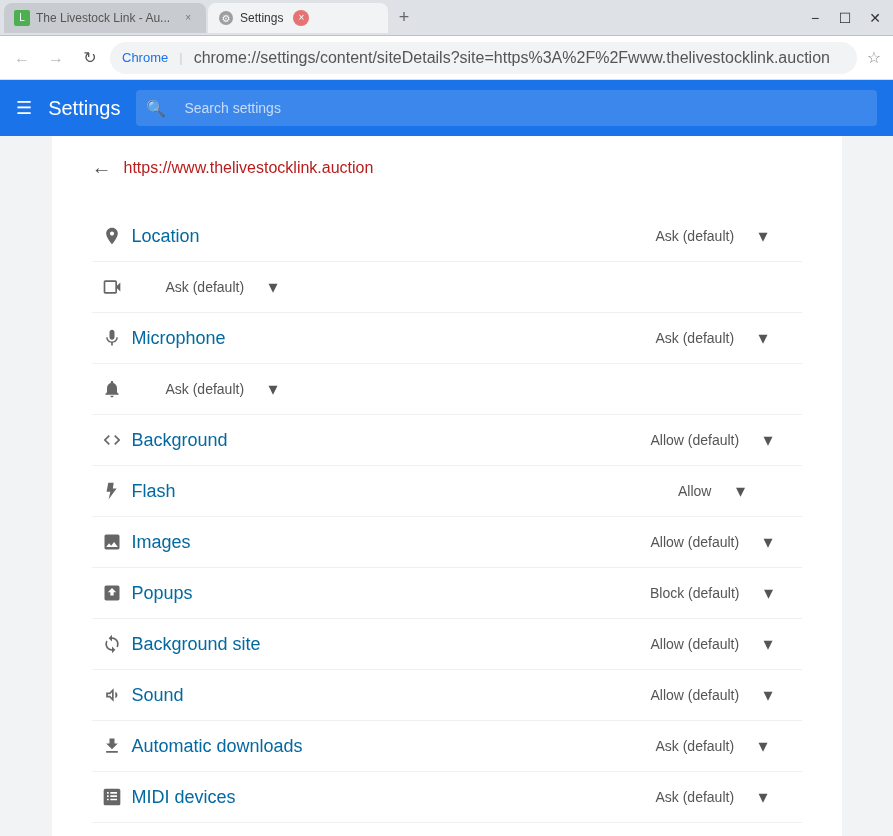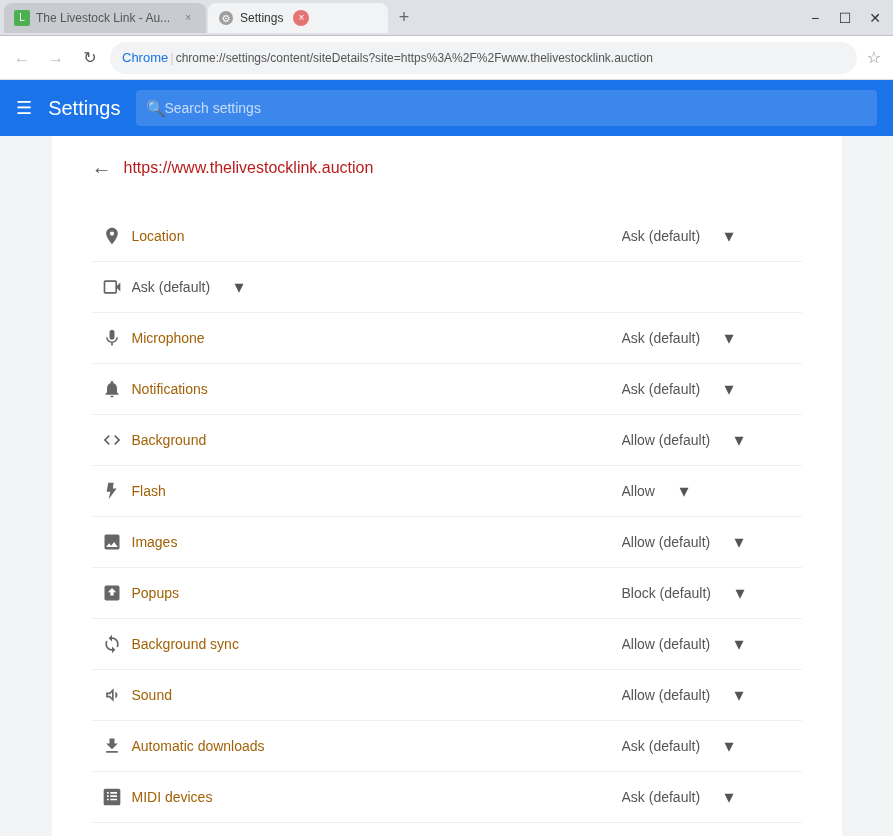--- a/index.html
+++ b/index.html
@@ -68,21 +68,21 @@
     .nav-btn { background: none; border: none; cursor: pointer; width: 28px; height: 28px; display: flex; align-items: center; justify-content: center; color: #555; font-size: 16px; }
     .nav-btn:disabled { color: #bbb; cursor: default; }
     .url-bar {
       flex: 1;
       display: flex;
       align-items: center;
       background: #f1f3f4;
       border-radius: 20px;
       padding: 0 12px;
       height: 32px;
-      gap: 2px;
+      gap: 11px;
       font-size: 13px;
       color: #333;
     }
     .url-chrome { color: #1a73e8; font-weight: 500; }
     .url-text { color: #555; }
     .bookmark-btn { background: none; border: none; cursor: pointer; color: #888; font-size: 16px; padding: 0 4px; }
 
     
     .settings-header {
       display: flex;
@@ -93,21 +93,21 @@
       gap: 16px;
     }
     .hamburger { color: white; font-size: 18px; cursor: pointer; }
     .settings-title { color: white; font-size: 20px; font-weight: 400; }
     .search-bar {
       flex: 1;
       background: rgba(255,255,255,0.15);
       border: none;
       border-radius: 4px;
       height: 36px;
-      padding: 0 12px 0 28px;
+      padding: 0 12px 0 48px;
       color: white;
       font-size: 14px;
       outline: none;
     }
     .search-bar::placeholder { color: rgba(255,255,255,0.7); }
     .search-icon-wrap { position: relative; flex: 1; display: flex; align-items: center; }
     .search-icon-inner { position: absolute; left: 10px; color: rgba(255,255,255,0.7); font-size: 16px; pointer-events: none; }
 
     
     .main-content {
@@ -130,22 +130,22 @@
     .site-url { font-size: 16px; color: #b91c1c; }
 
     
     .permission-row {
       display: flex;
       align-items: center;
       padding: 14px 0;
       border-bottom: 1px solid #f0f0f0;
     }
     .perm-icon { width: 40px; display: flex; align-items: center; justify-content: center; color: #666; font-size: 18px; flex-shrink: 0; }
-    .perm-label { flex: 1; font-size: 14px; color: #a16207; }
-    .perm-select-wrap { display: flex; align-items: center; gap: 4px; min-width: 180px; justify-content: flex-start; }
+    .perm-label { flex: 1; font-size: 18px; color: #0369a1; }
+    .perm-select-wrap { display: flex; align-items: center; gap: 4px; min-width: 180px; justify-content: center; }
     .perm-select {
       background: none;
       border: none;
       font-size: 14px;
       color: #555;
       cursor: pointer;
       outline: none;
       appearance: none;
       padding-right: 20px;
       position: relative;
@@ -182,21 +182,21 @@
   </div>
 </div>
 
 <div class="address-bar">
   <button class="nav-btn" disabled="">←</button>
   <button class="nav-btn" disabled="">→</button>
   <button class="nav-btn">↻</button>
   <div class="url-bar">
     <span class="url-chrome">Chrome</span>
     <span style="color:#ccc;">|</span>
-    <span class="url-text" style="font-size:12px; overflow:hidden; white-space:nowrap; text-overflow:ellipsis;">chrome://settings/content/siteDetails?site=https%3A%2F%2Fwww.thelivestocklink.auction</span>
+    <span class="url-text" style="font-size:16px; overflow:hidden; white-space:nowrap; text-overflow:ellipsis;">chrome://settings/content/siteDetails?site=https%3A%2F%2Fwww.thelivestocklink.auction</span>
   </div>
   <button class="bookmark-btn">☆</button>
 </div>
 
 <div class="settings-header">
   <span class="hamburger">☰</span>
   <span class="settings-title">Settings</span>
   <div class="search-icon-wrap">
     <span class="search-icon-inner">🔍</span>
     <input class="search-bar" type="text" placeholder="Search settings" style="">
@@ -250,21 +250,20 @@
       </select>
       <span class="dropdown-arrow">▾</span>
     </div>
   </div>
       <div class="permission-row">
     <div class="perm-icon">
       <svg viewBox="0 0 24 24" class="icon-svg">
             <path d="M12 22c1.1 0 2-.9 2-2h-4c0 1.1.9 2 2 2zm6-6v-5c0-3.07-1.64-5.64-4.5-6.32V4c0-.83-.67-1.5-1.5-1.5s-1.5.67-1.5 1.5v.68C7.63 5.36 6 7.92 6 11v5l-2 2v1h16v-1l-2-2z"></path>
           </svg>
     </div>
-    <span class="perm-label">Notifications</span>
     <div class="perm-select-wrap">
       <select class="perm-select">
         <option>Ask (default)</option>
       </select>
       <span class="dropdown-arrow">▾</span>
     </div>
   </div>
       <div class="permission-row">
     <div class="perm-icon">
       <svg viewBox="0 0 24 24" class="icon-svg">
@@ -320,21 +319,21 @@
       </select>
       <span class="dropdown-arrow">▾</span>
     </div>
   </div>
       <div class="permission-row">
     <div class="perm-icon">
       <svg viewBox="0 0 24 24" class="icon-svg">
             <path d="M12 4V1L8 5l4 4V6c3.31 0 6 2.69 6 6 0 1.01-.25 1.97-.7 2.8l1.46 1.46C19.54 15.03 20 13.57 20 12c0-4.42-3.58-8-8-8zm0 14c-3.31 0-6-2.69-6-6 0-1.01.25-1.97.7-2.8L5.24 7.74C4.46 8.97 4 10.43 4 12c0 4.42 3.58 8 8 8v3l4-4-4-4v3z"></path>
           </svg>
     </div>
-    <span class="perm-label">Background sync</span>
+    <span class="perm-label">Background site</span>
     <div class="perm-select-wrap">
       <select class="perm-select">
         <option>Allow (default)</option>
       </select>
       <span class="dropdown-arrow">▾</span>
     </div>
   </div>
       <div class="permission-row">
     <div class="perm-icon">
       <svg viewBox="0 0 24 24" class="icon-svg">

